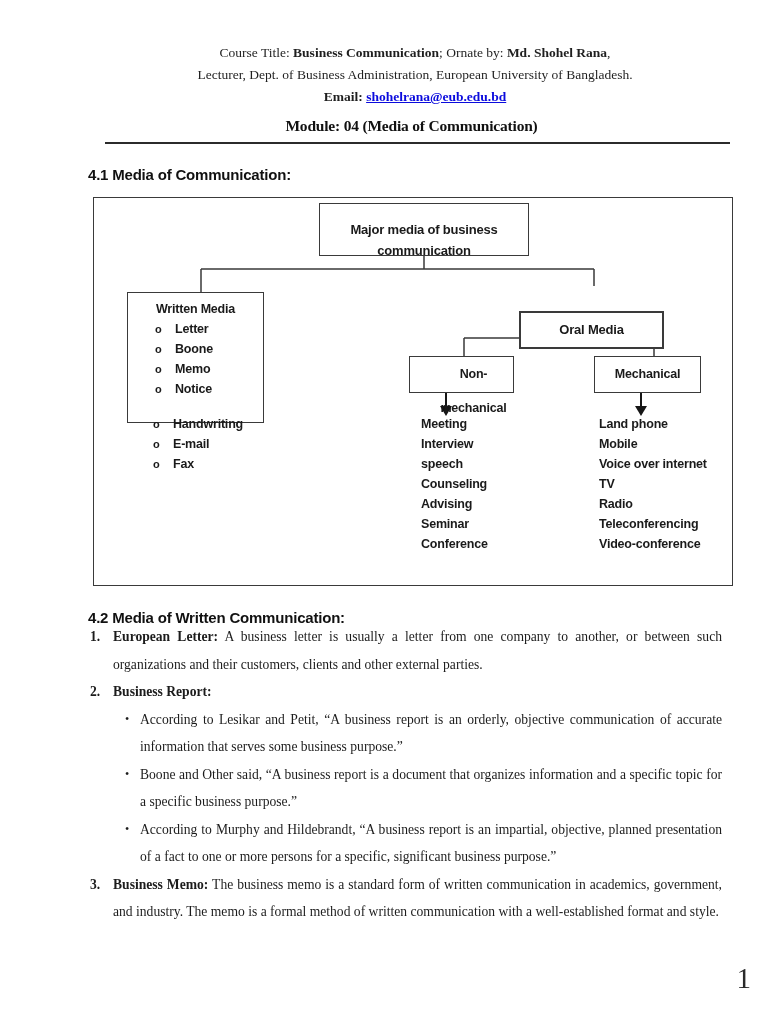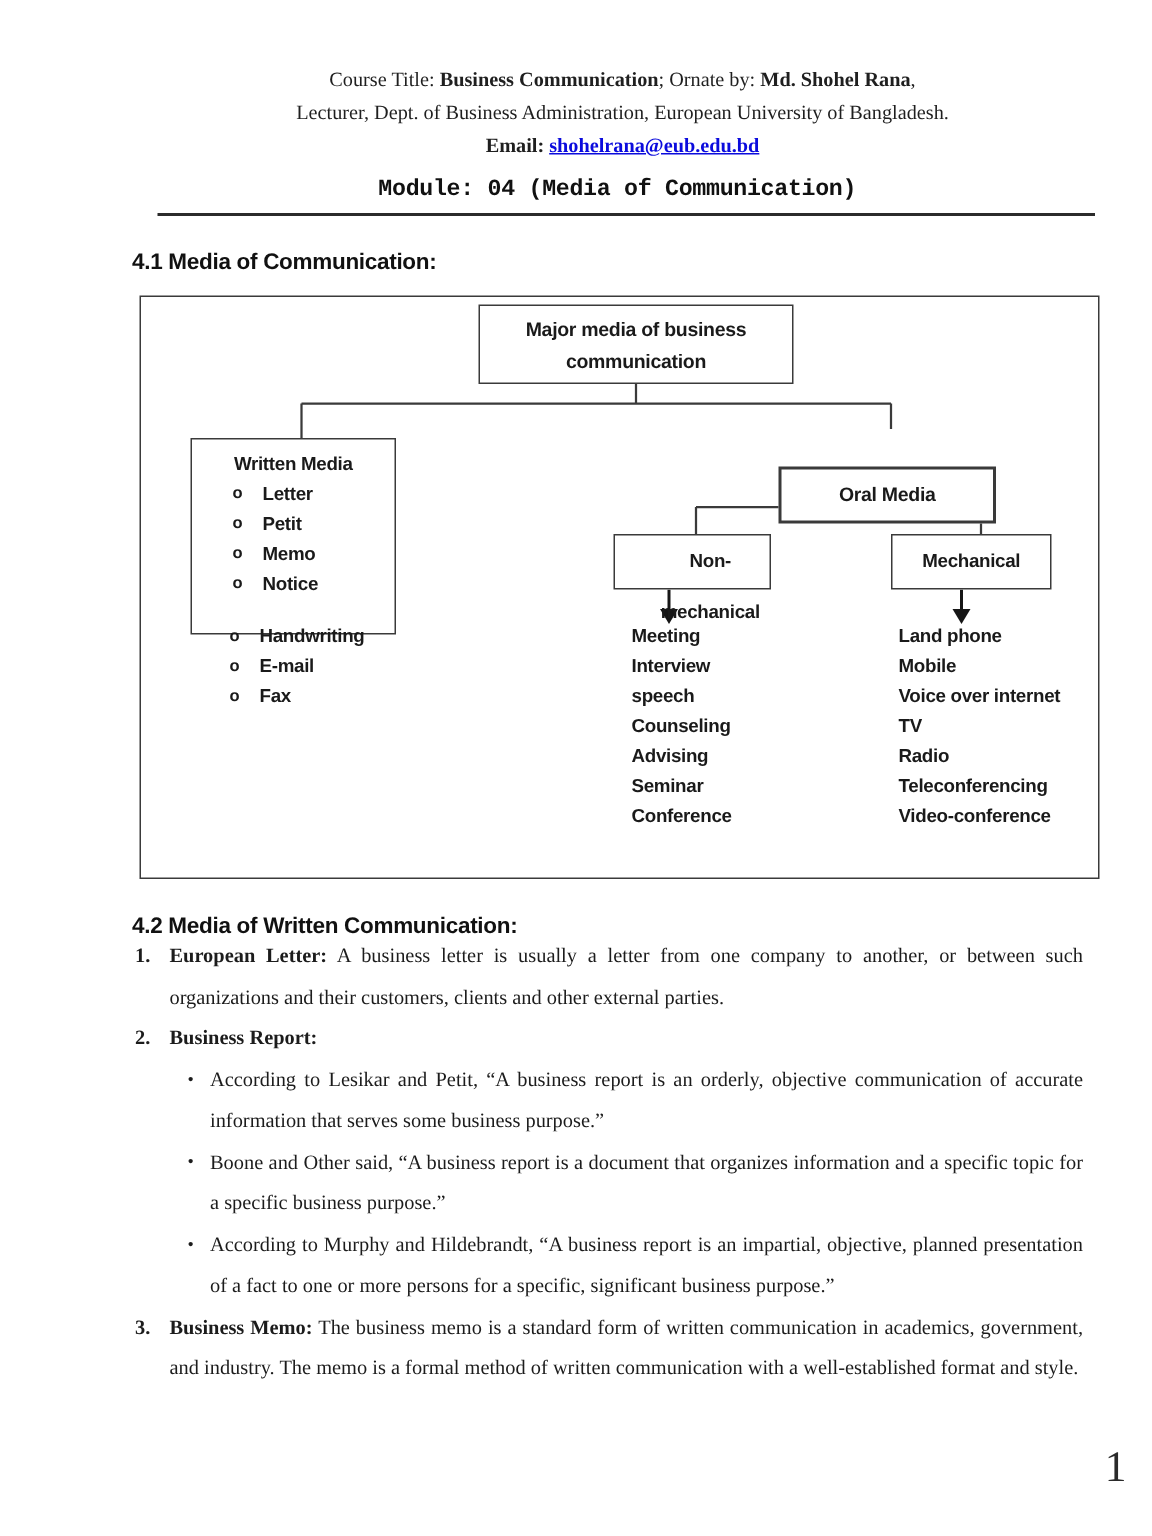--- a/index.html
+++ b/index.html
@@ -8,36 +8,36 @@
     font-family:"Liberation Serif",serif;color:#1a1a1a;overflow:hidden;
     margin:0 auto;
   }
   
   .hdr{position:absolute;top:42px;left:60px;width:710px;text-align:center;
        font-size:13.5px;line-height:22px;color:#1f1f1f;}
   .hdr b{font-weight:700;}
   .email-link{color:#0b0bdd;font-weight:700;text-decoration:underline;cursor:pointer;}
   .email-label{font-weight:700;}
   .module{position:absolute;top:117px;left:93px;width:637px;text-align:center;
-          font-family:Liberation Mono, monospace;font-weight:700;font-size:15.5px;
+          font-family:Liberation Serif, serif;font-weight:700;font-size:15.5px;
           letter-spacing:-0.2px;color:#111;}
   .rule{position:absolute;top:142px;left:105px;width:625px;border-top:2px solid #2b2b2b;}
   
   .sechead{position:absolute;font-family:"Liberation Sans",sans-serif;font-weight:700;
            font-size:15px;letter-spacing:-0.2px;color:#111;}
   .s41{top:166px;left:88px;}
   .s42{top:609px;left:88px;}
   
   .diagram{position:absolute;top:197px;left:93px;width:640px;height:389px;
            border:1.5px solid #3a3a3a;box-sizing:border-box;
            font-family:"Liberation Sans",sans-serif;font-weight:700;font-size:12.5px;
            letter-spacing:-0.2px;color:#1a1a1a;}
   .dbox{position:absolute;border:1.5px solid #3a3a3a;box-sizing:border-box;background:#fff;}
   .root-box{left:225px;top:5px;width:210px;height:53px;text-align:center;
-            font-size:13px;line-height:21px;padding-top:5px;}
+            font-size:13px;line-height:21px;padding-top:15px;}
   .written-box{left:33px;top:94px;width:137px;height:131px;padding-top:6px;}
   .written-box .wtitle{text-align:center;line-height:20px;}
   .wrow{display:flex;line-height:20px;padding-left:27px;}
   .wrow .o{width:20px;font-size:11px;}
   .oral-box{left:425px;top:88px;width:145px;height:38px;border-width:2px;
             text-align:center;font-size:13px;line-height:34px;margin-top:25px;}
   .nonmech-box{left:315px;top:158px;width:105px;height:37px;text-align:center;line-height:34px;padding-left:24px;}
   .mech-box{left:500px;top:158px;width:107px;height:37px;text-align:center;line-height:34px;}
   .dlist{position:absolute;line-height:20px;}
   .extra-list{left:59px;top:216px;}
@@ -89,21 +89,21 @@
     <div class="dbox root-box">Major media of business communication</div>
 
     <div class="dbox written-box">
       <div class="wtitle">Written Media</div>
       <div class="wrow">
           <span class="o">o</span>
           <span>Letter</span>
         </div>
       <div class="wrow">
           <span class="o">o</span>
-          <span>Petit</span>
+          <span>Boone</span>
         </div>
       <div class="wrow">
           <span class="o">o</span>
           <span>Memo</span>
         </div>
       <div class="wrow">
           <span class="o">o</span>
           <span>Notice</span>
         </div>
     </div>

